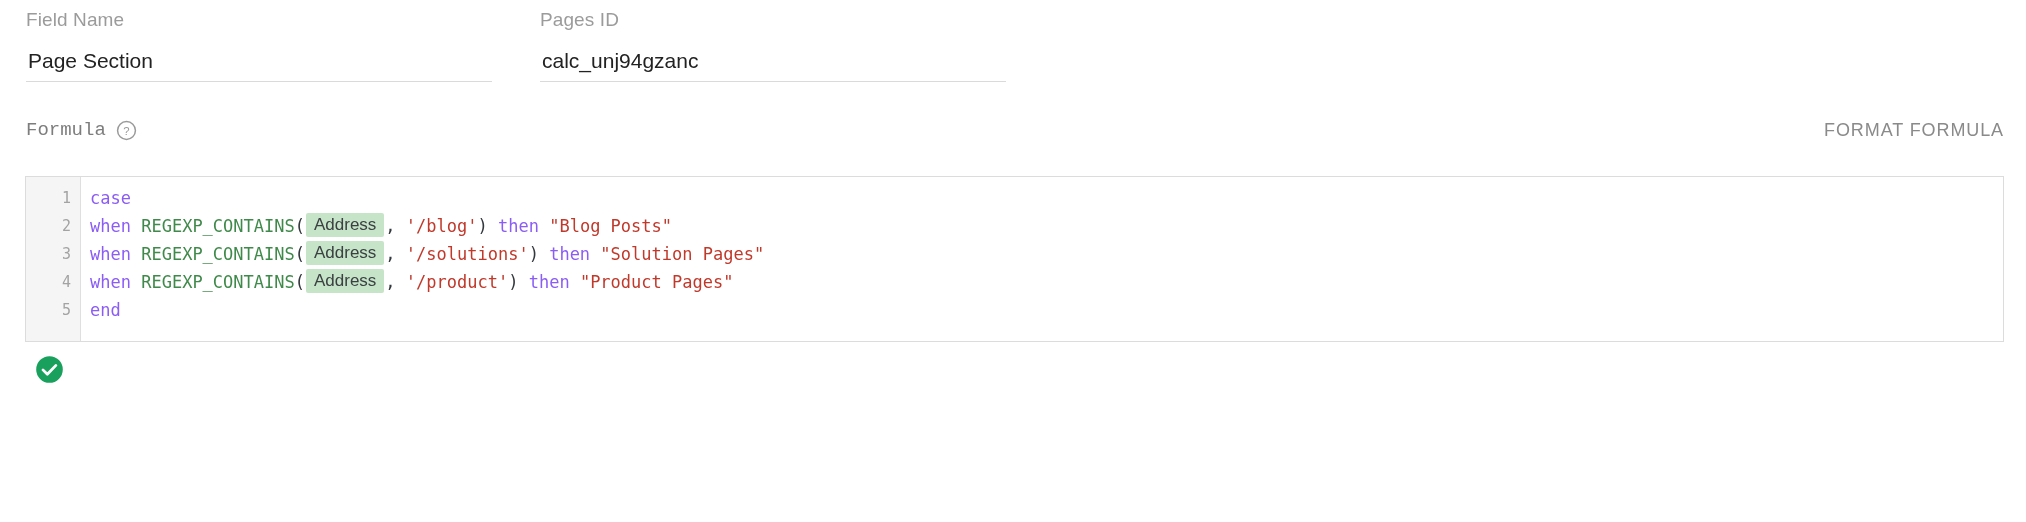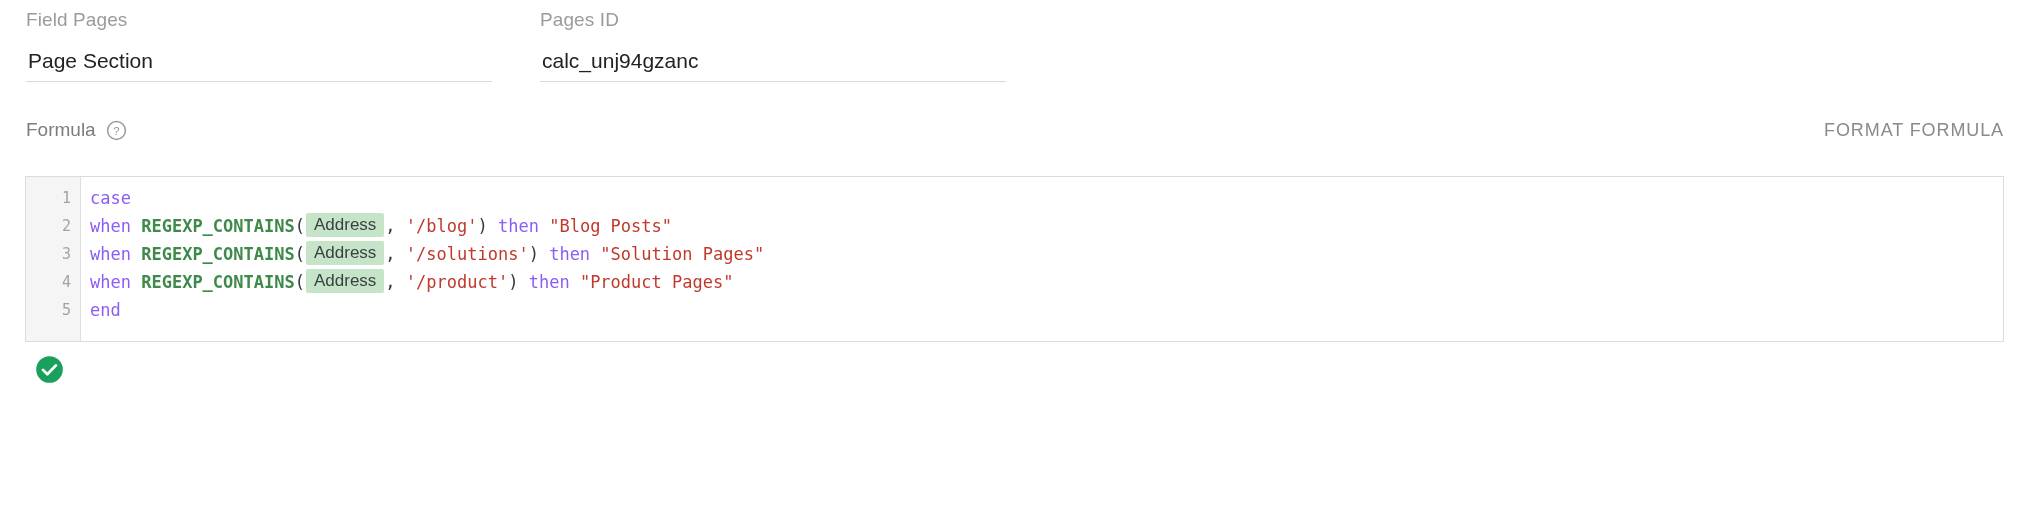--- a/index.html
+++ b/index.html
@@ -67,21 +67,21 @@
     position: absolute;
     left: 26px;
     top: 0;
     display: flex;
     align-items: center;
     gap: 10px;
   }
   .formula-label {
     font-size: 19px;
     color: #7d7d7d;
-    font-family: Liberation Sans, sans-serif;
+    font-family: Liberation Mono, monospace;
     line-height: 24px;
   }
   .help-icon {
     width: 21px;
     height: 21px;
     display: inline-block;
     line-height: 0;
   }
   .format-formula {
     position: absolute;
@@ -132,21 +132,21 @@
     font-family: "DejaVu Sans Mono", monospace;
     font-size: 17px;
     overflow: hidden;
   }
   .code-line {
     height: 28px;
     line-height: 28px;
     white-space: pre;
   }
   .tok-kw    { color: #8b5cf6; }
-  .tok-fn    { color: #3f8a4a; font-weight: bold; }
+  .tok-fn    { color: #3f8a4a; }
   .tok-str   { color: #c0392b; }
   .tok-dstr  { color: #c0392b; }
   .tok-punct { color: #33383d; }
   .tok-plain { color: #33383d; }
   .field-pill {
     background: #c6e5c8;
     color: #3c4043;
     font-family: Liberation Sans, sans-serif;
     font-size: 17px;
     padding: 3px 8px 4px 8px;
@@ -202,21 +202,21 @@
     cursor: pointer;
     box-shadow: 0 1px 3px rgba(0,0,0,.20), 0 1px 1px rgba(0,0,0,.12);
   }
 </style>
 </head>
 <body>
 
 <div class="field-row">
 
   <div class="field field-name-wrap">
-    <div class="field-label">Field Pages</div>
+    <div class="field-label">Field Name</div>
     <input class="field-input" type="text" value="Page Section" style="">
   </div>
 
   <div class="field field-id-wrap">
     <div class="field-label">Pages ID</div>
     <input class="field-input" type="text" value="calc_unj94gzanc" style="">
   </div>
 
 </div>
 

